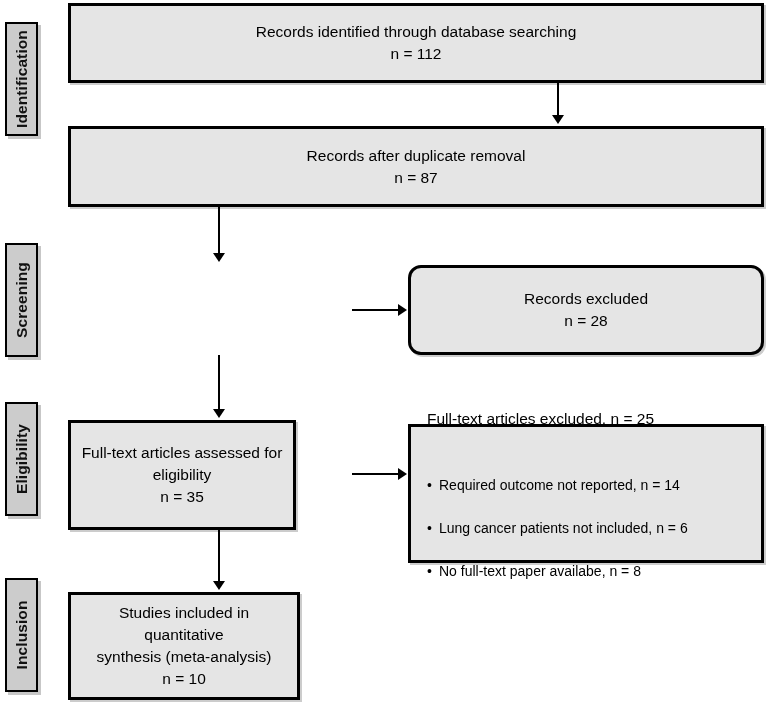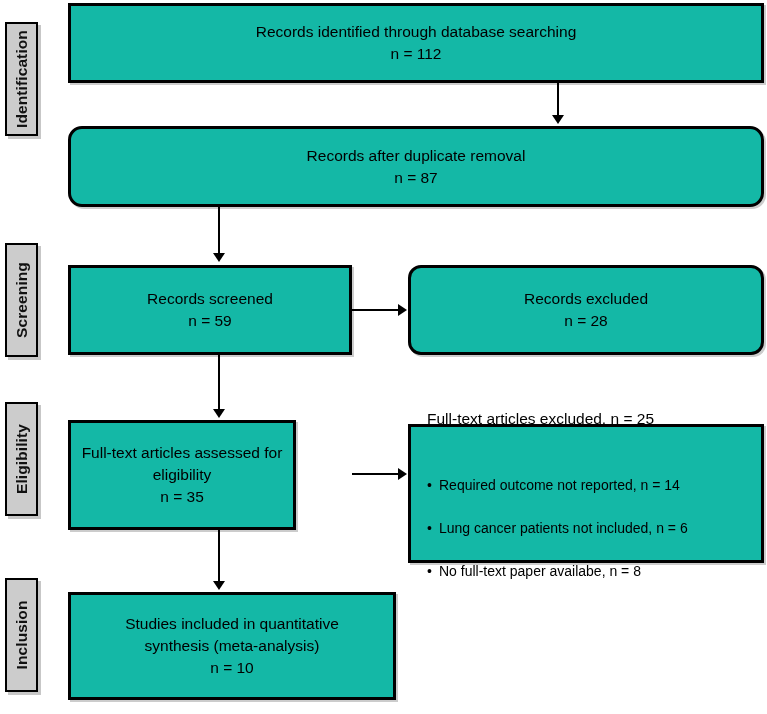--- a/index.html
+++ b/index.html
@@ -37,21 +37,21 @@
     white-space: nowrap;
     font-size: 15.5px;
     font-weight: 700;
     letter-spacing: 0.1px;
     color: #111111;
   }
 
   
   .flow-box {
     position: absolute;
-    background: #14b8a6;
+    background: #e5e5e5;
     border: 3px solid #000000;
     box-sizing: border-box;
     display: flex;
     align-items: center;
     justify-content: center;
     box-shadow: 2px 2px 0 rgba(0,0,0,0.20);
   }
   .flow-box .box-text {
     text-align: center;
     font-size: 15.5px;
@@ -138,32 +138,28 @@
   </div>
 
   <div class="flow-box" style="left:68px; top:3px; width:696px; height:80px;">
     <div class="box-text">Records identified through database searching
 n = 112</div>
   </div>
 
   <div class="v-line" style="left:557px; top:83px; height:33px;"></div>
   <div class="arrow-down" style="left:552px; top:115px;"></div>
 
-  <div class="flow-box" style="left:68px; top:126px; width:696px; height:81px;border-radius:14px;">
+  <div class="flow-box" style="left:68px; top:126px; width:696px; height:81px;">
     <div class="box-text">Records after duplicate removal
 n = 87</div>
   </div>
 
   <div class="v-line" style="left:218px; top:207px; height:47px;"></div>
   <div class="arrow-down" style="left:213px; top:253px;"></div>
 
-  <div class="flow-box" style="left:68px; top:265px; width:284px; height:90px;">
-    <div class="box-text">Records screened
-n = 59</div>
-  </div>
 
   <div class="h-line" style="left:352px; top:309px; width:47px;"></div>
   <div class="arrow-right" style="left:398px; top:304px;"></div>
 
   <div class="flow-box" style="left:408px; top:265px; width:356px; height:90px;border-radius:13px;">
     <div class="box-text">Records excluded
 n = 28</div>
   </div>
 
   <div class="v-line" style="left:218px; top:355px; height:55px;"></div>
@@ -185,19 +181,19 @@
         <li>Required outcome not reported, n = 14</li>
         <li>Lung cancer patients not included, n = 6</li>
         <li>No full-text paper availabe, n = 8</li>
       </ul>
     </div>
   </div>
 
   <div class="v-line" style="left:218px; top:530px; height:52px;"></div>
   <div class="arrow-down" style="left:213px; top:581px;"></div>
 
-  <div class="flow-box" style="left:68px; top:592px; width:328px; height:108px;">
+  <div class="flow-box" style="left:68px; top:592px; width:232px; height:108px;">
     <div class="box-text">Studies included in quantitative
 synthesis (meta-analysis)
 n = 10</div>
   </div>
 
 </div>
 
 </body></html>

